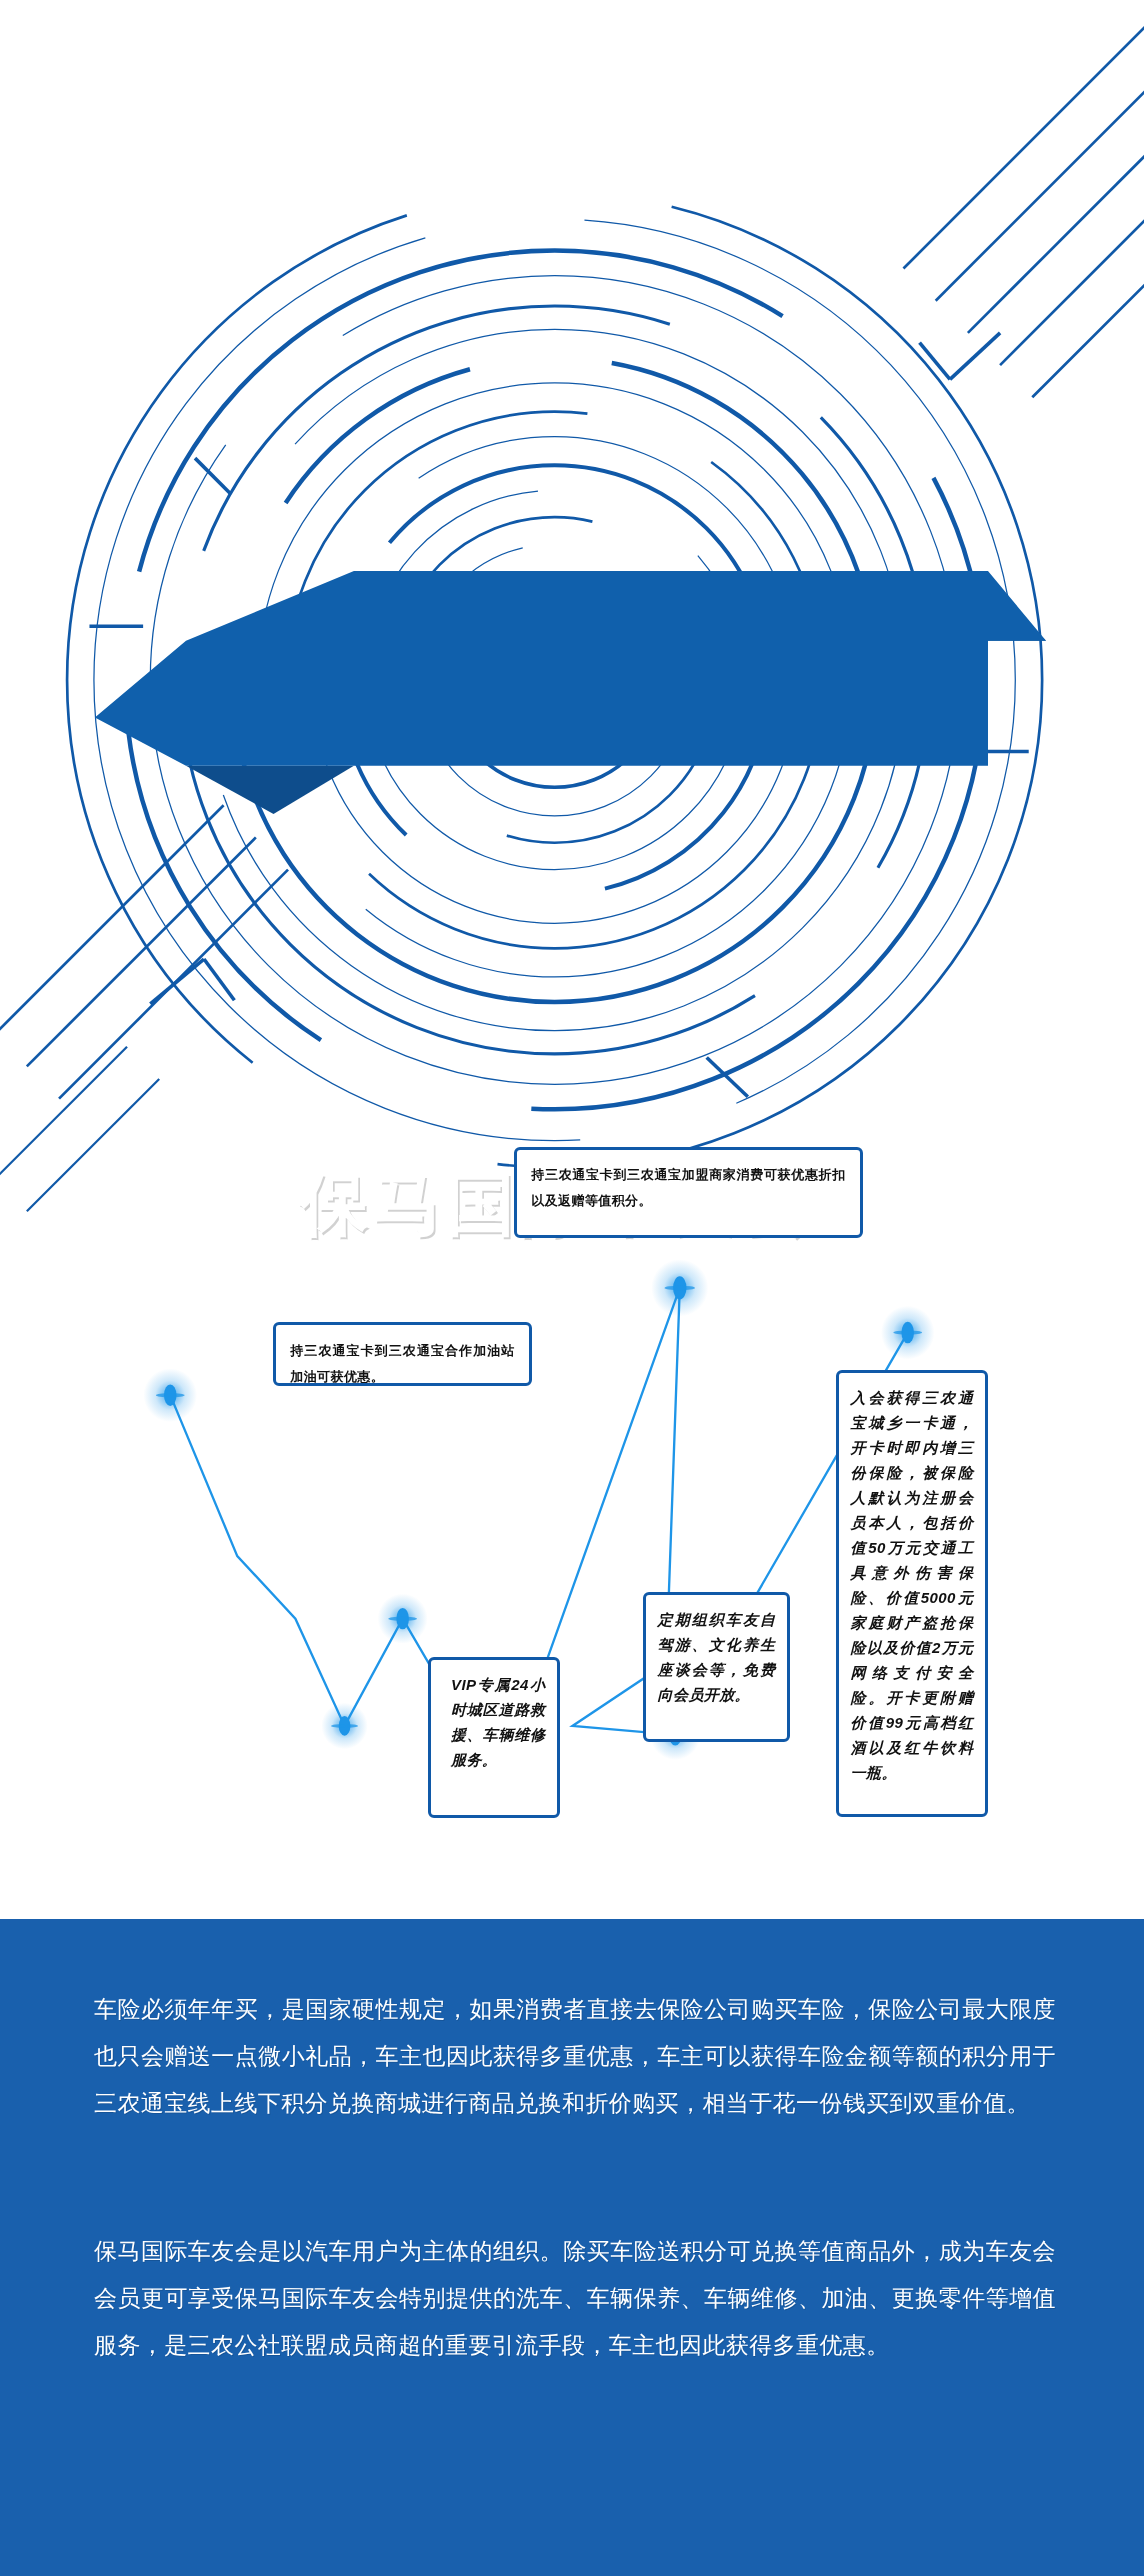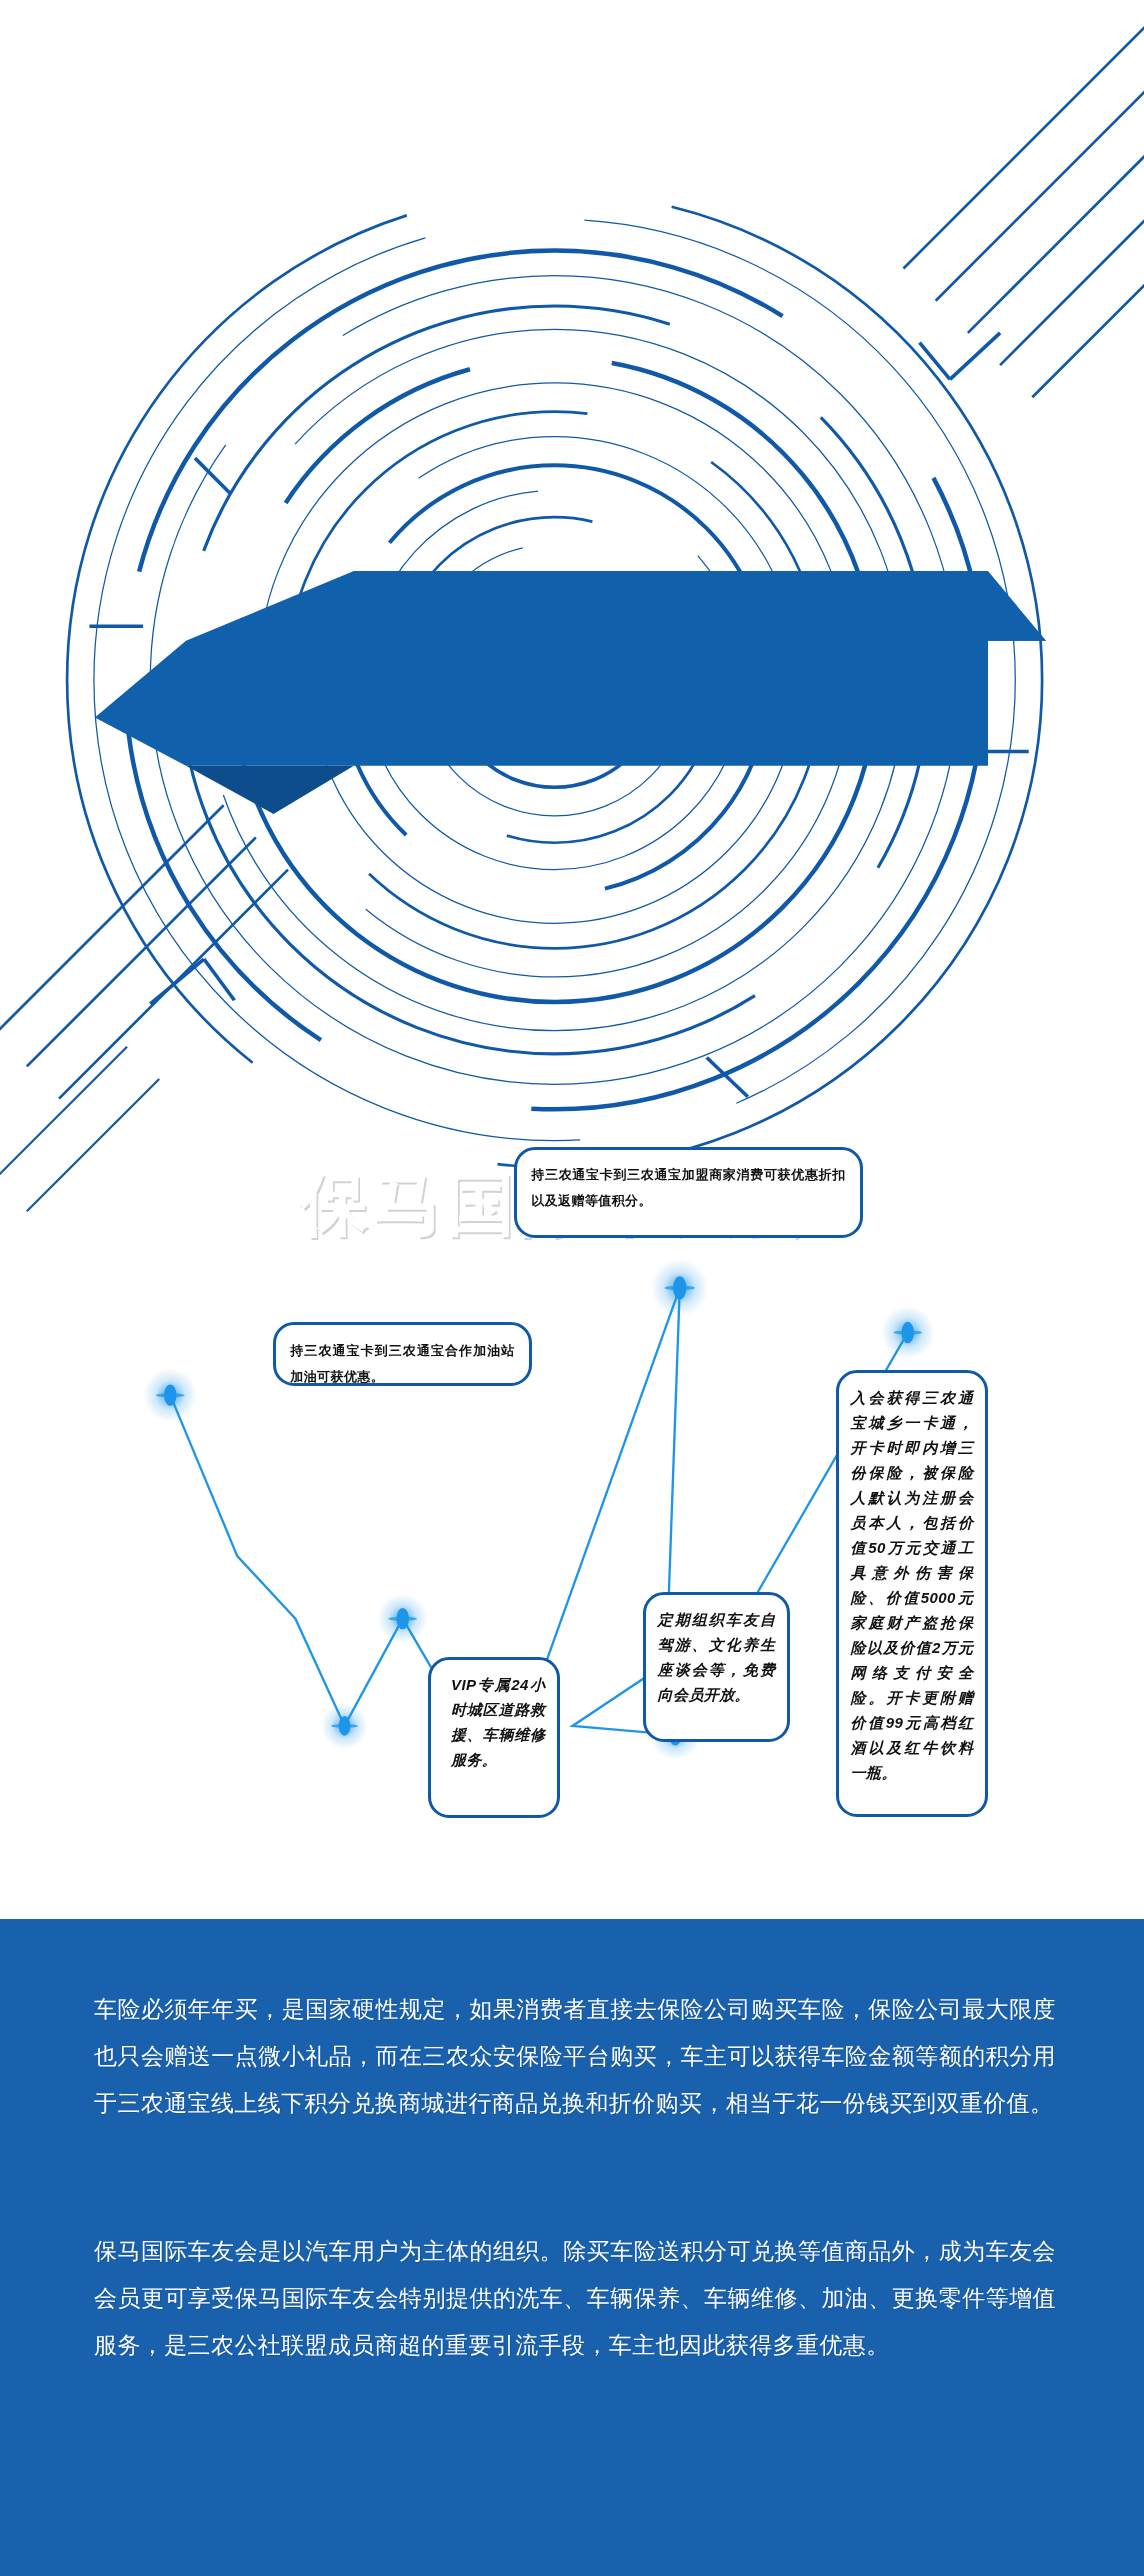--- a/index.html
+++ b/index.html
@@ -22,21 +22,21 @@
     line-height:98px;white-space:nowrap;
     text-shadow:1.8px 1.8px 0 rgba(0,0,0,.18);
   }
 
   
   #info{position:absolute;left:0;top:1127px;width:1145px;height:733px;}
   #lineSvg{position:absolute;left:0;top:0;}
 
   .callout{
     position:absolute;box-sizing:border-box;background:#ffffff;
-    border:3.6px solid #1059a8;border-radius:21px;
+    border:3.6px solid #1059a8;border-radius:6px;
     color:#111;font-weight:bold;
     font-family:"Liberation Sans","DejaVu Sans",sans-serif;
   }
   .callout .txt{display:block;}
 
   .c-wide{font-size:13px;line-height:26px;letter-spacing:0.4px;padding:12.5px 14.3px;text-align:justify;}
   .c-narrow{font-size:15px;line-height:25px;letter-spacing:0.4px;padding:11.6px 11.6px;text-align:justify;font-style:italic;}
 
   
   #bottom{position:absolute;left:0;top:1919px;width:1145px;height:657px;background:#1960ad;}
@@ -187,16 +187,16 @@
     </div>
 
     <div class="callout c-narrow" style="left:836px;top:243px;width:152px;height:447px;">
       <span class="txt">入会获得三农通宝城乡一卡通，开卡时即内增三份保险，被保险人默认为注册会员本人，包括价值50万元交通工具意外伤害保险、价值5000元家庭财产盗抢保险以及价值2万元网络支付安全险。开卡更附赠价值99元高档红酒以及红牛饮料一瓶。</span>
     </div>
 
   </div>
 </div>
 
 <div id="bottom">
-  <div class="para" id="p1">车险必须年年买，是国家硬性规定，如果消费者直接去保险公司购买车险，保险公司最大限度也只会赠送一点微小礼品，而在三农众安保险平台购买，车主可以获得车险金额等额的积分用于三农通宝线上线下积分兑换商城进行商品兑换和折价购买，相当于花一份钱买到双重价值。</div>
+  <div class="para" id="p1">车险必须年年买，是国家硬性规定，如果消费者直接去保险公司购买车险，保险公司最大限度也只会赠送一点微小礼品，车主也因此获得多重优惠，车主可以获得车险金额等额的积分用于三农通宝线上线下积分兑换商城进行商品兑换和折价购买，相当于花一份钱买到双重价值。</div>
   <div class="para" id="p2">保马国际车友会是以汽车用户为主体的组织。除买车险送积分可兑换等值商品外，成为车友会会员更可享受保马国际车友会特别提供的洗车、车辆保养、车辆维修、加油、更换零件等增值服务，是三农公社联盟成员商超的重要引流手段，车主也因此获得多重优惠。</div>
 </div>
 
 
 </body></html>

